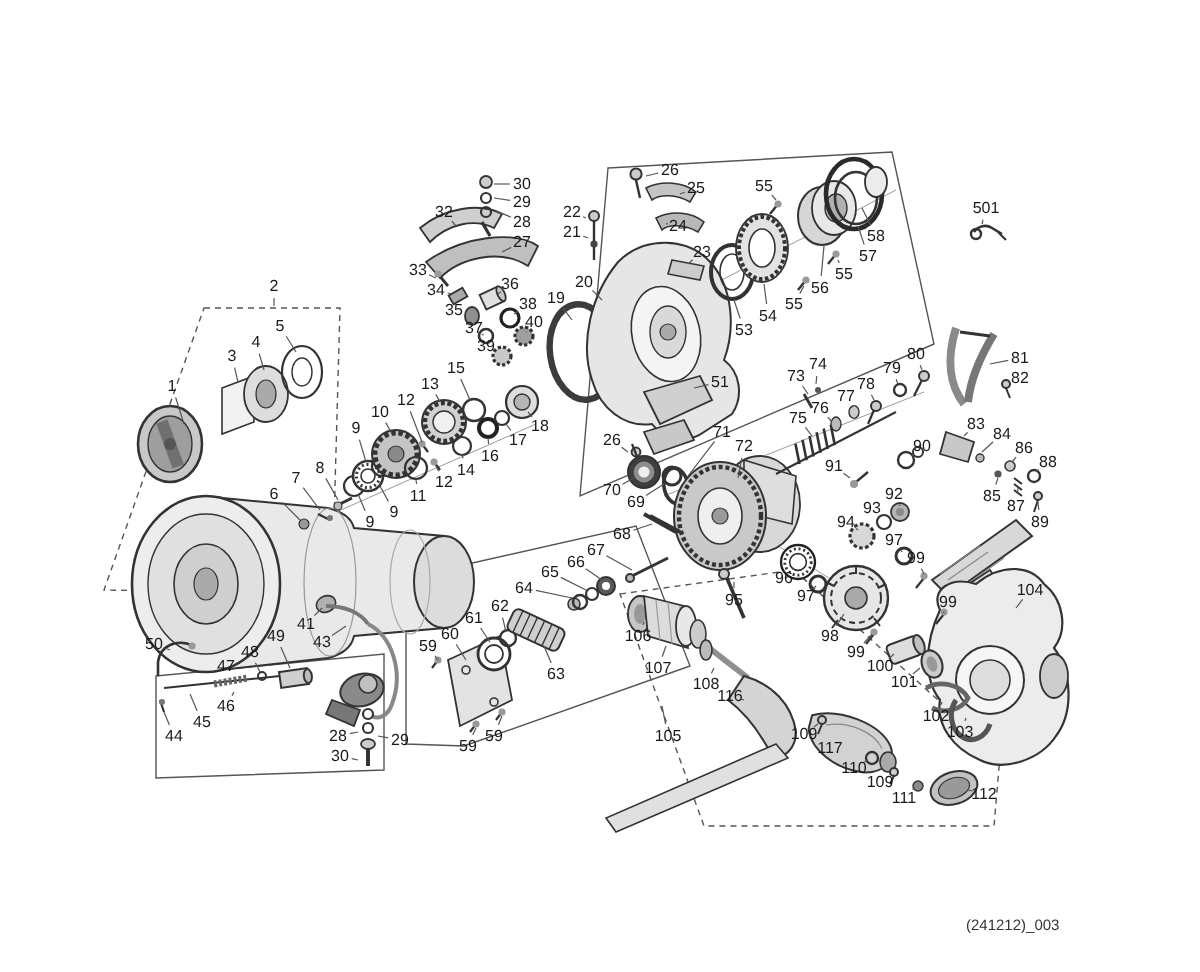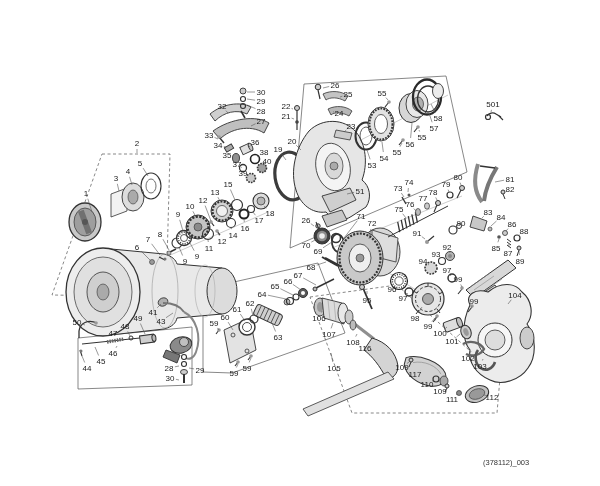--- a/index.html
+++ b/index.html
@@ -560,14 +560,14 @@
         <text x="440" y="393.5" text-anchor="middle" class="part-label">109</text>
         <text x="427" y="386.5" text-anchor="middle" class="part-label">110</text>
         <text x="452" y="401.5" text-anchor="middle" class="part-label">111</text>
         <text x="492" y="399.5" text-anchor="middle" class="part-label">112</text>
         <text x="365" y="350.5" text-anchor="middle" class="part-label">116</text>
         <text x="415" y="376.5" text-anchor="middle" class="part-label">117</text>
         <text x="493" y="106.5" text-anchor="middle" class="part-label">501</text>
       </g>
 </svg>
 
-<div class="footer-code">(378112)_003</div>
+<div class="footer-code">(241212)_003</div>
 </div>
 
 </body></html>

